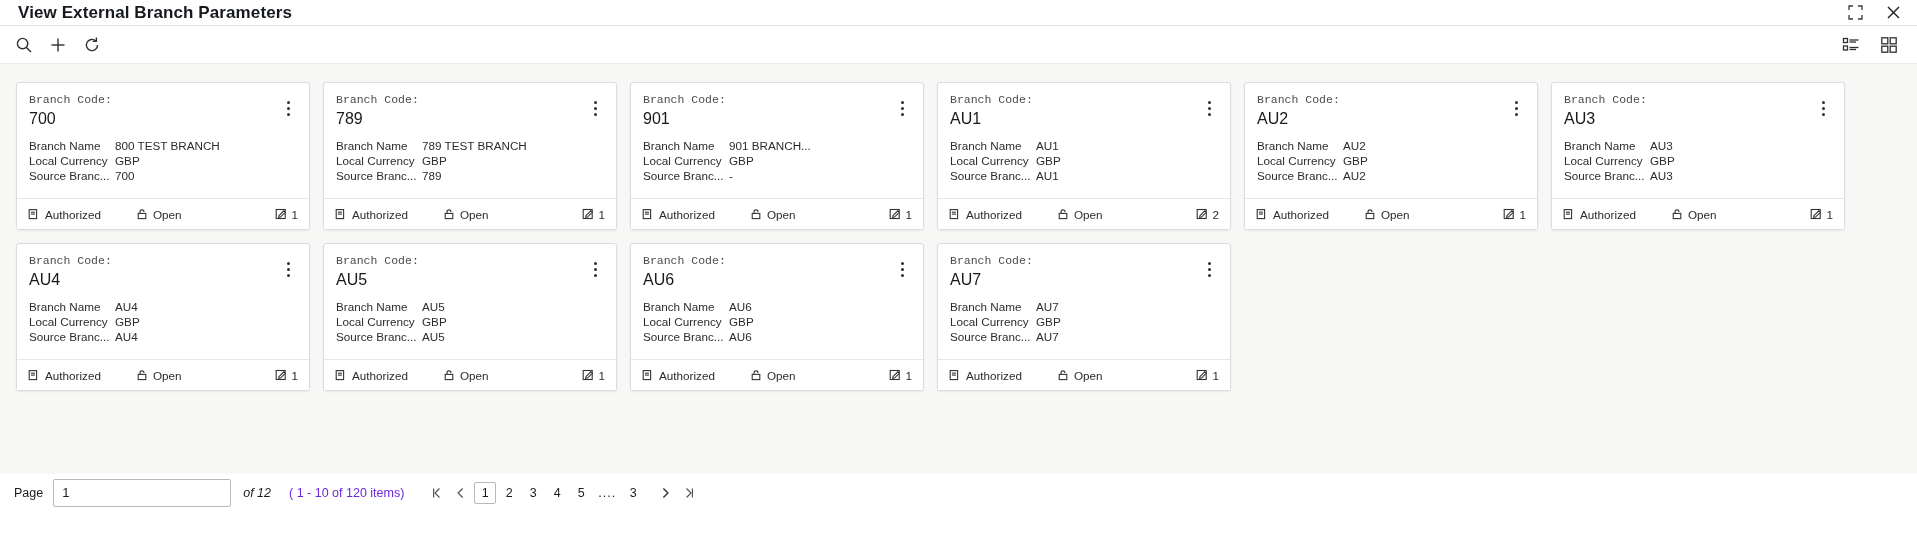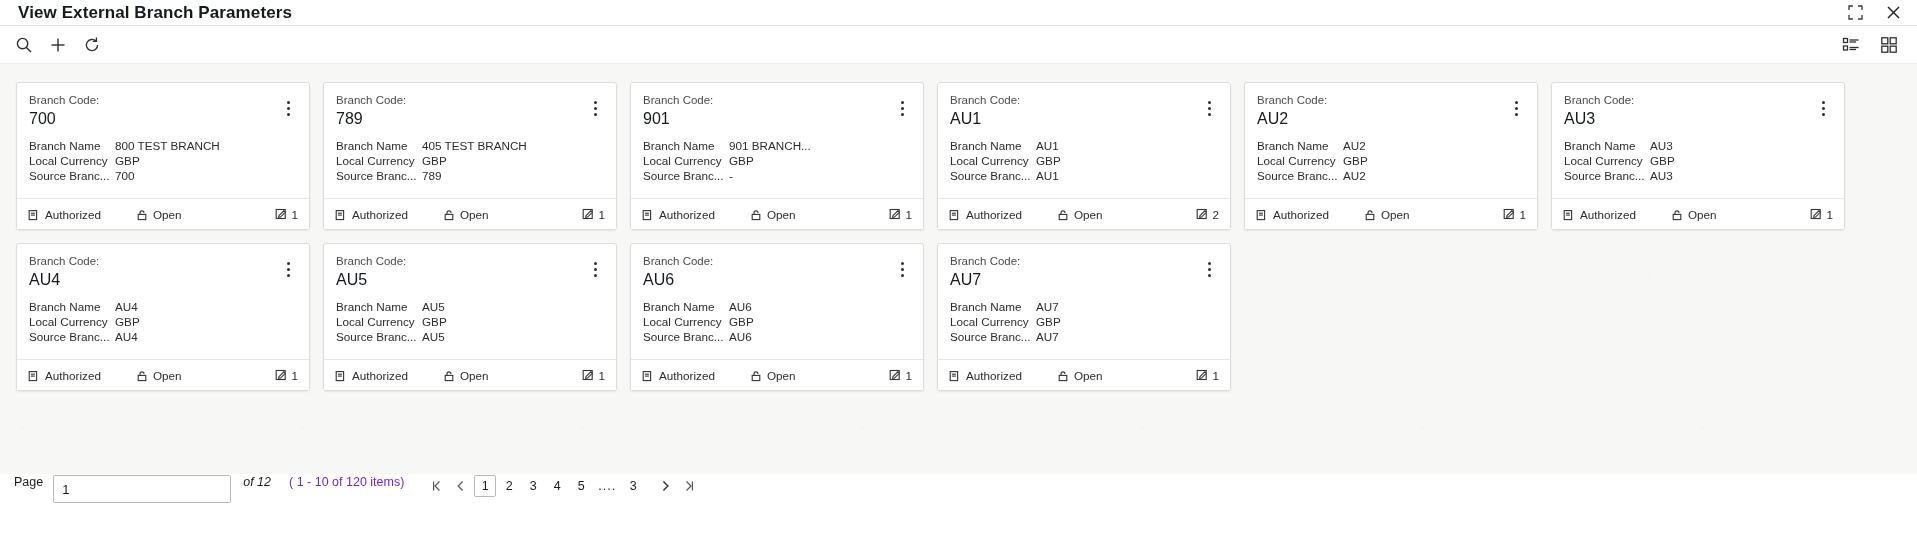--- a/index.html
+++ b/index.html
@@ -94,20 +94,21 @@
   .card-head {
     padding: 10px 12px 6px 12px;
     display: flex;
     align-items: flex-start;
   }
   .card-head-texts { flex: 1; min-width: 0; }
   .card-label {
     font-size: 11.5px;
     color: #4b4b4b;
     line-height: 14px;
+    font-family: Liberation Mono, monospace;
   }
   .card-value {
     font-size: 16px;
     color: #16191d;
     line-height: 22px;
     margin-top: 1px;
   }
   .kebab {
     width: 18px; height: 22px;
     display: flex; flex-direction: column;
@@ -134,31 +135,31 @@
   .card-foot {
     border-top: 1px solid #e6e6e6;
     height: 31px;
     display: flex;
     align-items: center;
     padding: 0 11px;
     font-size: 11.7px;
     color: #2c2c2c;
     background: #fff;
   }
-  .foot-item { display: flex; align-items: flex-end; gap: 5px; }
+  .foot-item { display: flex; align-items: center; gap: 5px; }
   .foot-auth { width: 108px; }
   .foot-open { width: 98px; }
   .foot-mod { margin-left: auto; display: flex; align-items: center; gap: 4px; }
 
   
   .pager {
     height: 52px;
     background: #ffffff;
     display: flex;
-    align-items: flex-start;
+    align-items: center;
     padding: 0 18px 16px 14px;
     font-size: 12.5px;
     color: #1c1c1c;
     border-top: 1px solid #ffffff;
   }
   .pager-label { margin-right: 10px; }
   .pager-input {
     width: 178px; height: 28px;
     border: 1px solid #b9b9b9;
     border-radius: 2px;
@@ -319,21 +320,21 @@
         </div>
         <div class="kebab">
             <i></i>
             <i></i>
             <i></i>
           </div>
       </div>
       <div class="card-body">
         <div class="kv-row">
           <span class="kv-key">Branch Name</span>
-          <span class="kv-val">405 TEST BRANCH</span>
+          <span class="kv-val">789 TEST BRANCH</span>
         </div>
         <div class="kv-row">
           <span class="kv-key">Local Currency</span>
           <span class="kv-val">GBP</span>
         </div>
         <div class="kv-row">
           <span class="kv-key">Source Branc...</span>
           <span class="kv-val">789</span>
         </div>
       </div>

